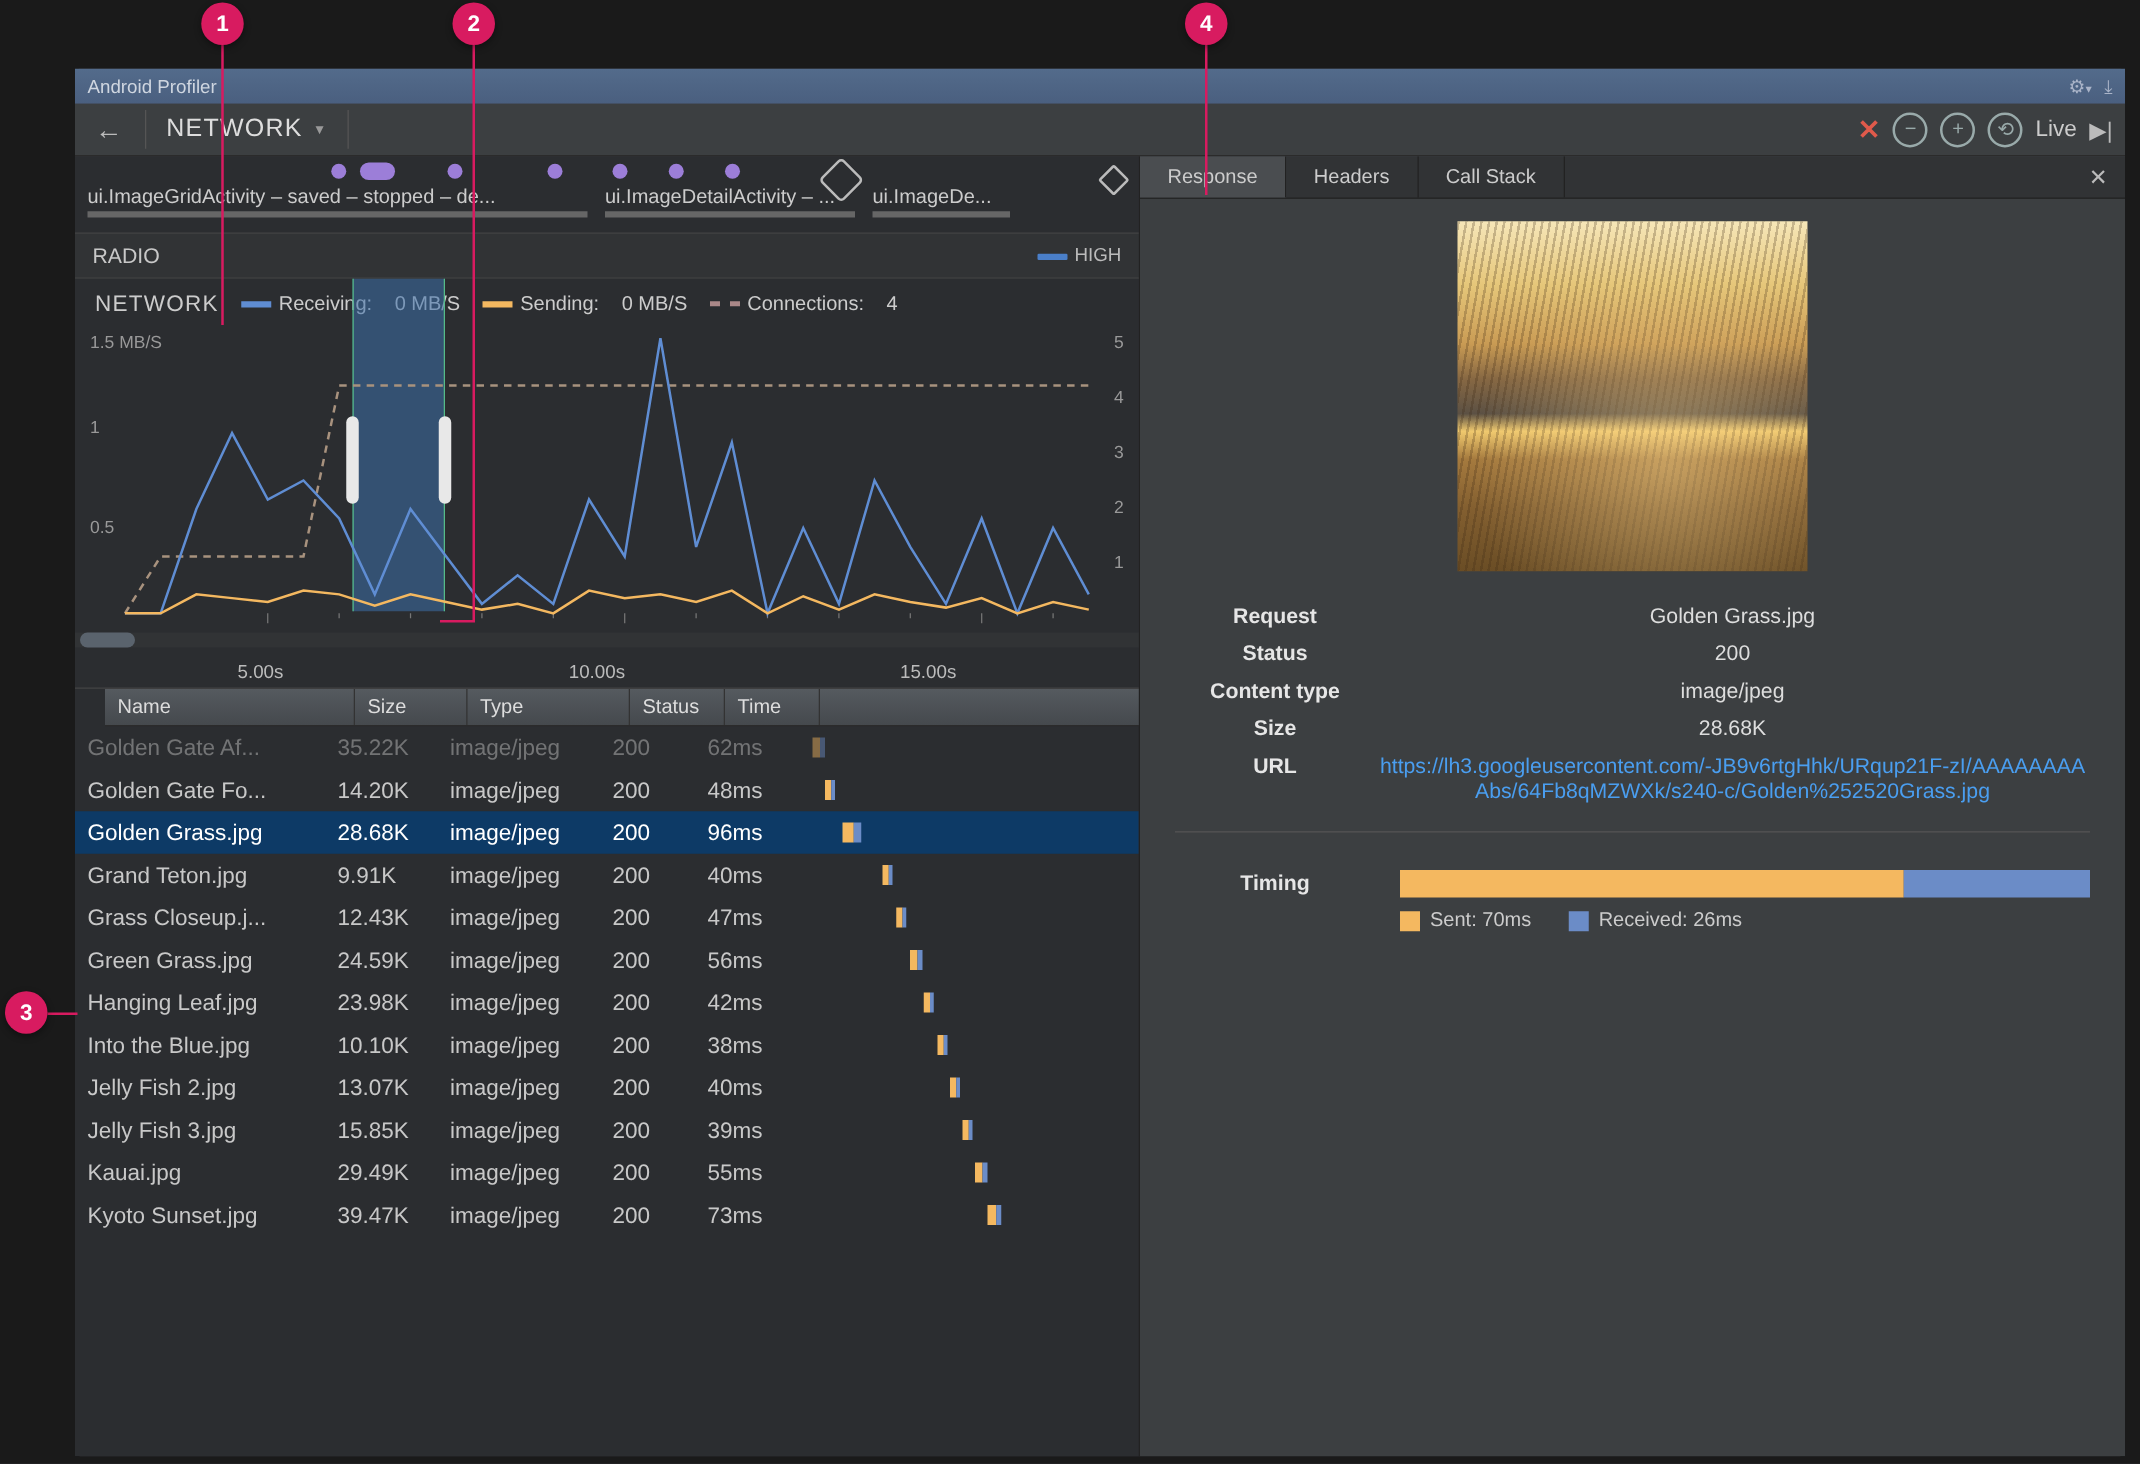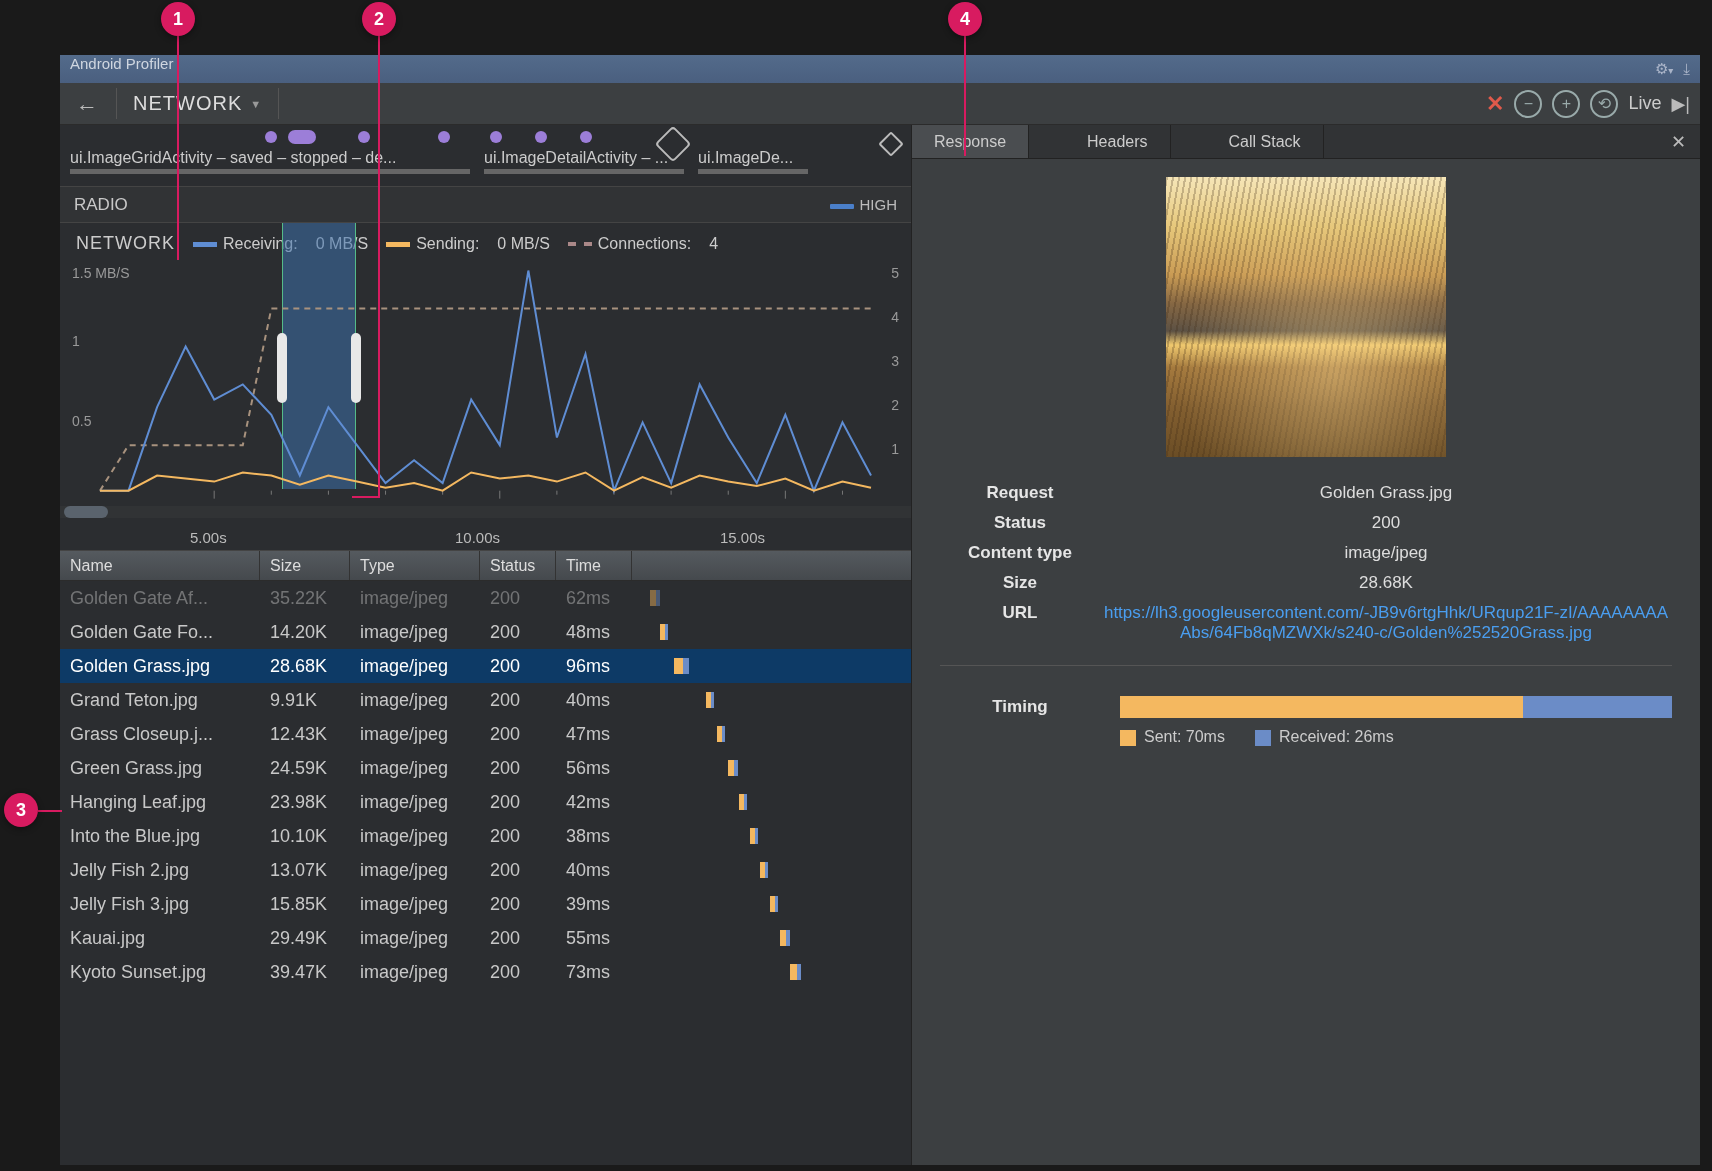--- a/index.html
+++ b/index.html
@@ -36,21 +36,21 @@
     width: 1640px; height: 1110px;
     background: #3c3f41;
     display:flex; flex-direction:column;
     border-radius:4px;
   }
   .title-bar {
     height: 28px;
     background:#4b6eaf;
     background: linear-gradient(#536b8b,#4a5f7f);
     color:#cfd6e0;
-    display:flex; justify-content:space-between;
+    display:flex; align-items:center; justify-content:space-between;
     padding:0 10px;
     font-size:15px;
   }
   .title-icons { display:flex; gap:10px; align-items:center; color:#aab4c8; }
   .title-icons span { cursor:pointer; }
   .toolbar {
     height: 42px;
     background:#3c3f41;
     border-bottom:1px solid #2b2b2b;
     display:flex; align-items:center; justify-content:space-between;
@@ -140,20 +140,21 @@
     position:absolute; left:0; right:0; bottom:32px; height:12px; background:#313335;
   }
   .minimap .thumb { position:absolute; left:4px; width:44px; top:0; bottom:0; background:#5a636d; border-radius:6px;}
 
   .table-header {
     height:30px; background:#4a4d50;
     background: linear-gradient(#555a5f,#45494d);
     display:flex; align-items:center;
     font-size:16px; color:#ddd;
     border-bottom:1px solid #2b2b2b;
+    margin-left:24px;
   }
   .table-header .th { padding:0 10px; border-right:1px solid #333; height:100%; display:flex; align-items:center;}
   .col-name { width:200px; }
   .col-size { width:90px; }
   .col-type { width:130px; }
   .col-status { width:76px; }
   .col-time { width:76px; }
   .col-timeline { flex:1; }
   .table-body { flex:1; overflow:hidden; }
   .row {
@@ -168,21 +169,21 @@
   .bar-sent { position:absolute; height:16px; top:9px; background:#f4b860; }
   .bar-recv { position:absolute; height:16px; top:9px; background:#6b8cc7; }
 
   .right-pane {
     flex:1;
     background:#3c3f41;
     display:flex; flex-direction:column;
   }
   .tab-bar {
     height:34px; display:flex; align-items:stretch;
-    background:#313335; border-bottom:1px solid #222;gap:36px;
+    background:#313335; border-bottom:1px solid #222;
   }
   .tab { padding:0 22px; display:flex; align-items:center; color:#ccc; font-size:16px; cursor:pointer; border-right:1px solid #222;}
   .tab.active { background:#4a4d50; }
   .tab-close { margin-left:auto; padding:0 14px; display:flex; align-items:center; color:#bbb; font-size:18px; cursor:pointer;}
   .detail-scroll { flex:1; padding:18px 28px; overflow:auto;text-align:center; }
   .preview-img {
     width:280px; height:280px; margin:0 auto 26px auto;
     background:linear-gradient(to bottom,#f6e6b8 0%,#e6c77a 18%,#c99b54 35%,#876843 45%,#5c5144 55%,#f0c96e 60%,#a57a3e 68%,#835f30 82%,#6a4d25 100%);
     position:relative; overflow:hidden;
   }

